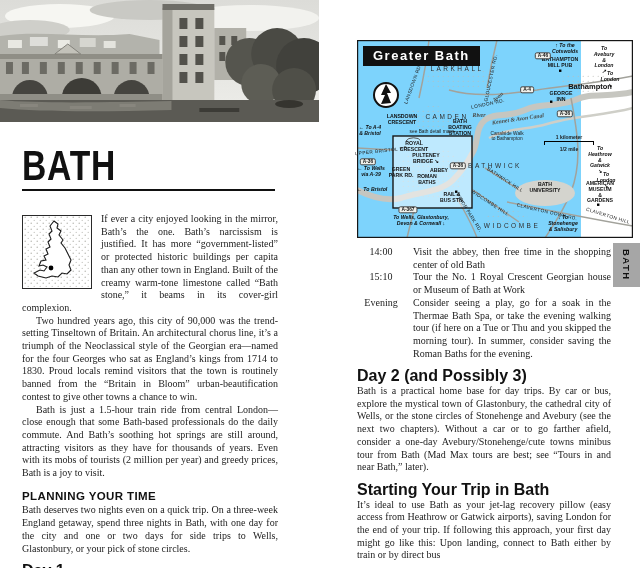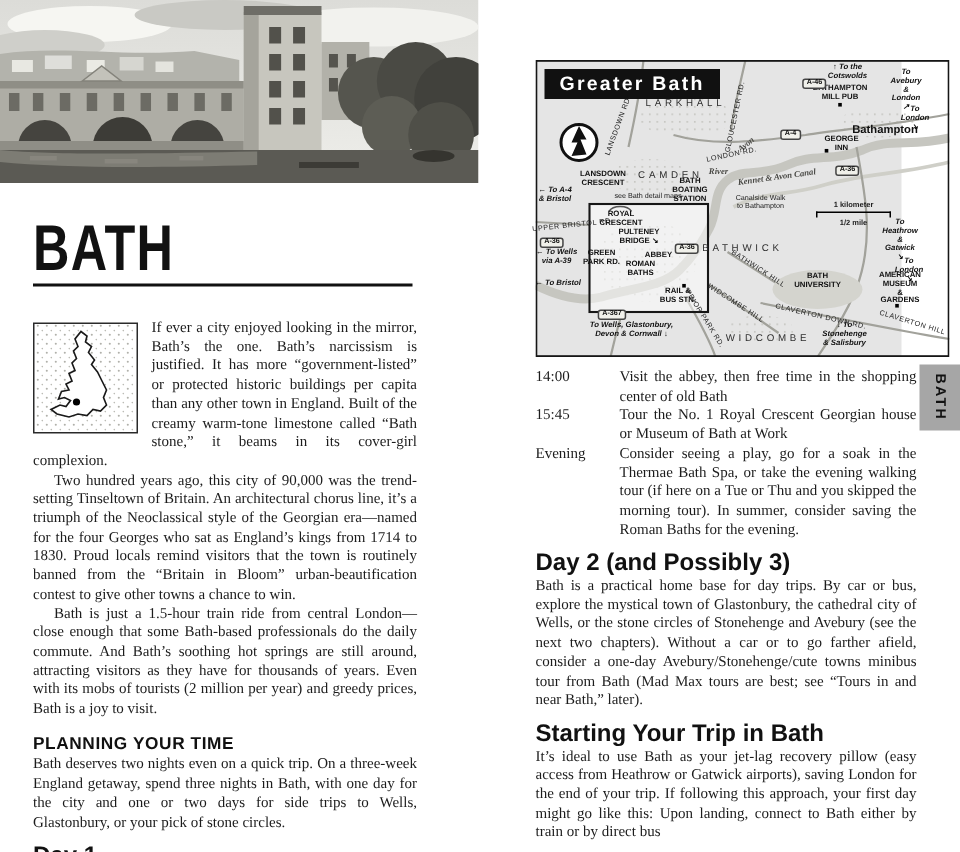--- a/index.html
+++ b/index.html
@@ -18,34 +18,34 @@
        font-size:10px;line-height:12.7px;text-align:justify;}
   .gb-box{float:left;width:68px;height:72px;border:1px solid #2a2a2a;
        margin:2px 9px 6px 0;background:#fff;}
   p{margin:0;}
   .para-indent{text-indent:14px;}
   .sect-head{font-family:"Liberation Sans",sans-serif;font-weight:bold;
        font-size:11.5px;letter-spacing:.4px;color:#111;margin:10px 0 2px;}
   .day-head{font-family:"Liberation Sans",sans-serif;font-weight:bold;
        font-size:16px;color:#111;margin:10px 0 2px;}
   .sched-row{display:flex;text-align:left;}
-  .sched-time{flex:none;text-align:left;padding-right:8px;}
+  .sched-time{flex:none;text-align:center;padding-right:8px;}
   .sched-text{flex:1;text-align:justify;}
   .sched-right .sched-time{width:48px;}
 
   
   .right-page{position:absolute;left:357px;top:0;width:276px;height:568px;}
   .pg-header{position:absolute;left:-17px;top:11px;width:293px;text-align:right;
        font-family:"Liberation Sans",sans-serif;font-size:10.5px;
        border-bottom:1px solid #3a3a3a;padding-bottom:4px;}
   .pg-header .sec{font-weight:bold;color:#111;}
   .pg-header .num{color:#555;margin-left:7px;}
 
   
-  .map{position:absolute;left:0;top:40px;width:244px;height:198px;background:#e5e5e5;}
+  .map{position:absolute;left:0;top:40px;width:224px;height:198px;background:#7dd3fc;}
   .map svg.base{position:absolute;left:0;top:0;}
   .map-title{position:absolute;left:6px;top:6px;background:#111;color:#fff;
        font-family:"Liberation Sans",sans-serif;font-weight:bold;font-size:13px;
        letter-spacing:1.5px;padding:2px 10px 3px;}
   .mlabel{position:absolute;transform:translate(-50%,-50%);white-space:pre-line;
        text-align:center;font-family:"Liberation Sans",sans-serif;color:#111;
        line-height:1.12;}
   .area{font-size:6.5px;letter-spacing:2.5px;color:#2e2e2e;}
   .poi{font-size:5.2px;font-weight:bold;}
   .road{font-size:4.8px;letter-spacing:.4px;color:#222;white-space:nowrap;}
@@ -310,21 +310,21 @@
   <div class="right-body">
     <div class="sched-right">
         <div class="sched-row">
           <div class="sched-time"></div>
         </div>
         <div class="sched-row">
           <div class="sched-time">14:00</div>
           <div class="sched-text">Visit the abbey, then free time in the shopping center of old Bath</div>
         </div>
         <div class="sched-row">
-          <div class="sched-time">15:45</div>
+          <div class="sched-time">15:10</div>
           <div class="sched-text">Tour the No. 1 Royal Crescent Georgian house or Museum of Bath at Work</div>
         </div>
         <div class="sched-row">
           <div class="sched-time">Evening</div>
           <div class="sched-text">Consider seeing a play, go for a soak in the Thermae Bath Spa, or take the evening walking tour (if here on a Tue or Thu and you skipped the morning tour). In summer, consider saving the Roman Baths for the evening.</div>
         </div>
       </div>
 
     <div class="day-head">Day 2 (and Possibly 3)</div>
     <p>Bath is a practical home base for day trips. By car or bus, explore the mystical town of Glastonbury, the cathedral city of Wells, or the stone circles of Stonehenge and Avebury (see the next two chapters). Without a car or to go farther afield, consider a one-day Avebury/Stonehenge/cute towns minibus tour from Bath (Mad Max tours are best; see “Tours in and near Bath,” later).</p>

